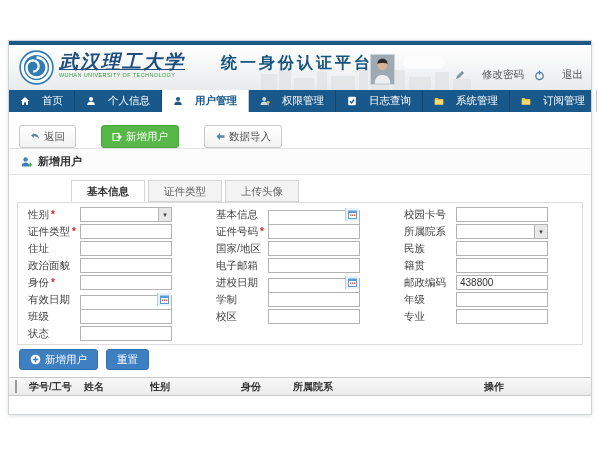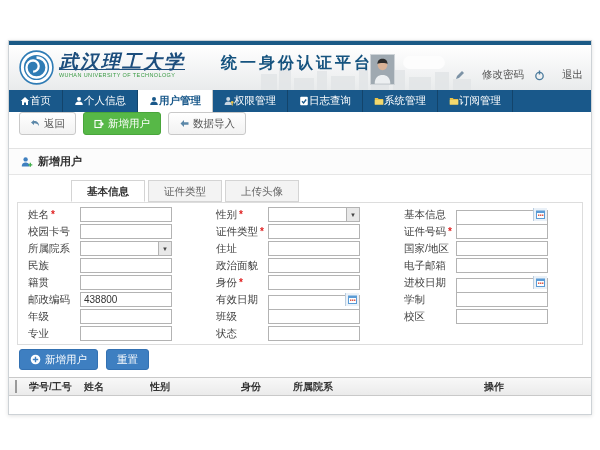--- a/index.html
+++ b/index.html
@@ -24,27 +24,27 @@
     letter-spacing:3px; color:#15537f; }
   .userbox { position:absolute; right:8px; bottom:5px; display:flex; align-items:flex-end; }
   .avatar { width:25px; height:31px; border:1px solid #cfd4d8; background:#9fa9b1; }
   .bubble { width:42px; height:13px; background:#fdfdfd; border-radius:7px; opacity:.95;
     margin:0 0 16px 8px; }
   .hlink { display:flex; align-items:center; gap:17px; margin-left:10px; font-size:10.5px;
     color:#555; cursor:pointer; padding-bottom:3px; }
 
   
   .nav { display:flex; height:22px; background:#19588a; }
-  .nav-item { display:flex; align-items:center; gap:0; padding:0 11px; font-size:10.5px;
+  .nav-item { display:flex; align-items:center; gap:12px; padding:0 11px; font-size:10.5px;
     color:#fff; border-right:1px solid rgba(0,0,0,.22); cursor:pointer; white-space:nowrap; }
   .nav-item.active { background:#fff; color:#19588a; font-weight:bold; }
 
   
   .toolbar { height:37px; background:#fff; border-bottom:1px solid #e3e3e3;
-    display:flex; align-items:flex-start; padding-left:10px; gap:7px; }
+    display:flex; align-items:flex-end; padding-left:10px; gap:25px; }
   .btn { display:inline-flex; align-items:center; gap:4px; height:23px; padding:0 10px;
     font-size:10.5px; border-radius:3px; cursor:pointer; }
   .btn-light { background:linear-gradient(#ffffff,#f2f2f2); border:1px solid #c9c9c9; color:#555; }
   .btn-green { background:#57b847; border:1px solid #49a53b; color:#fff; }
 
   
   .section-bar { height:26px; border-bottom:1px solid #e6e6e6; display:flex;
     align-items:center; gap:5px; padding-left:12px; background:#fcfcfc; }
   .section-title { font-size:11px; font-weight:bold; color:#333; }
 
@@ -237,24 +237,20 @@
   <div class="tabsrow">
     <div class="tab active">基本信息</div>
     <div class="tab">证件类型</div>
     <div class="tab">上传头像</div>
   </div>
 
   <div class="form-wrap">
     <div class="fgrid">
 
       <div class="fcell">
-        <span class="flabel"><span>姓名</span><em class="req">*</em></span>
-        <input class="finput" style="">
-      </div>
-      <div class="fcell">
         <span class="flabel"><span>性别</span><em class="req">*</em></span>
         <div class="fsel">
             <span class="selarrow">▼</span>
           </div>
       </div>
       <div class="fcell">
         <span class="flabel"><span>基本信息</span><em class="req"></em></span>
         <div class="fwrap"><input class="finput" style=""><span class="calbtn">
               <svg width="9" height="9" viewBox="0 0 9 9">
                 <rect x="0.5" y="1" width="8" height="7.5" fill="#fff" stroke="#5b9bd5"></rect>

